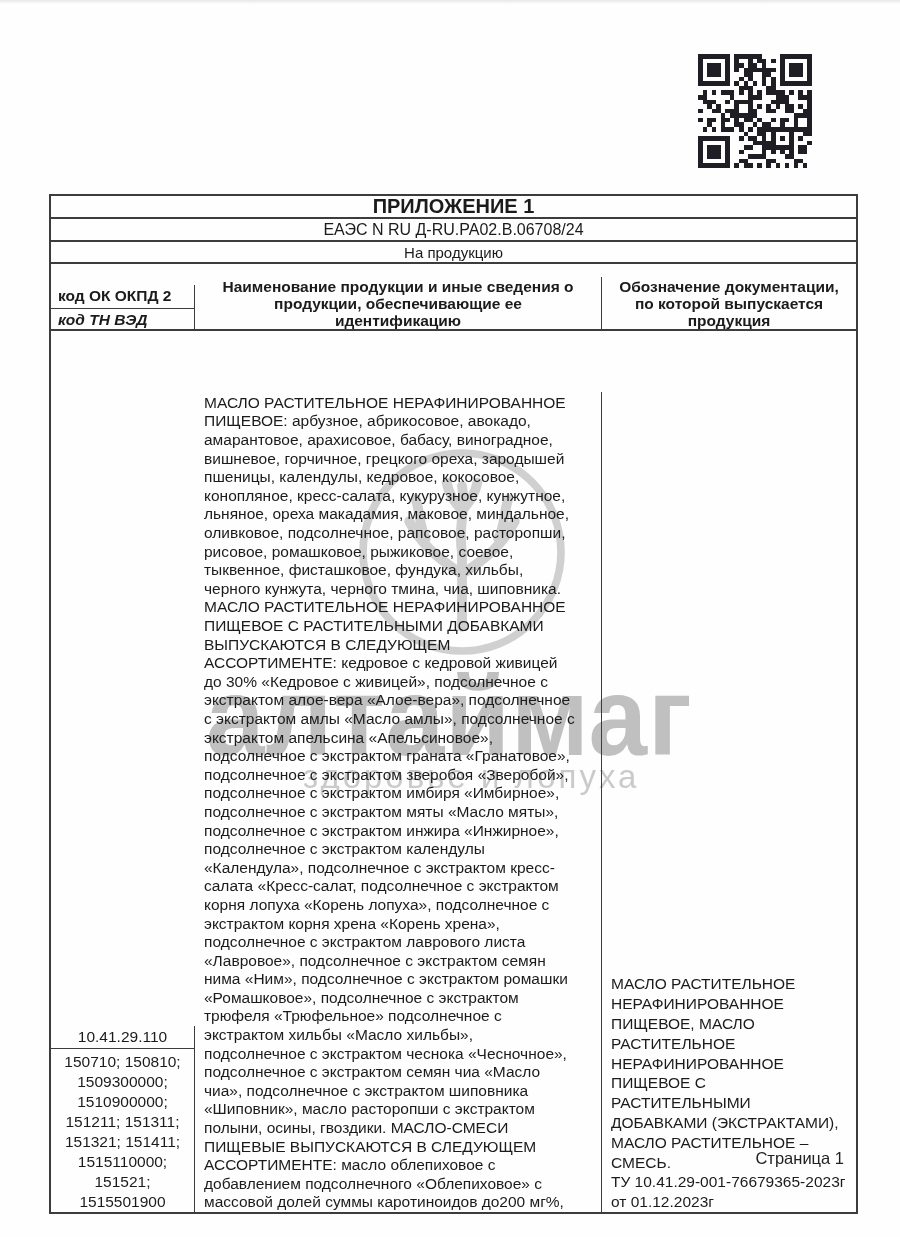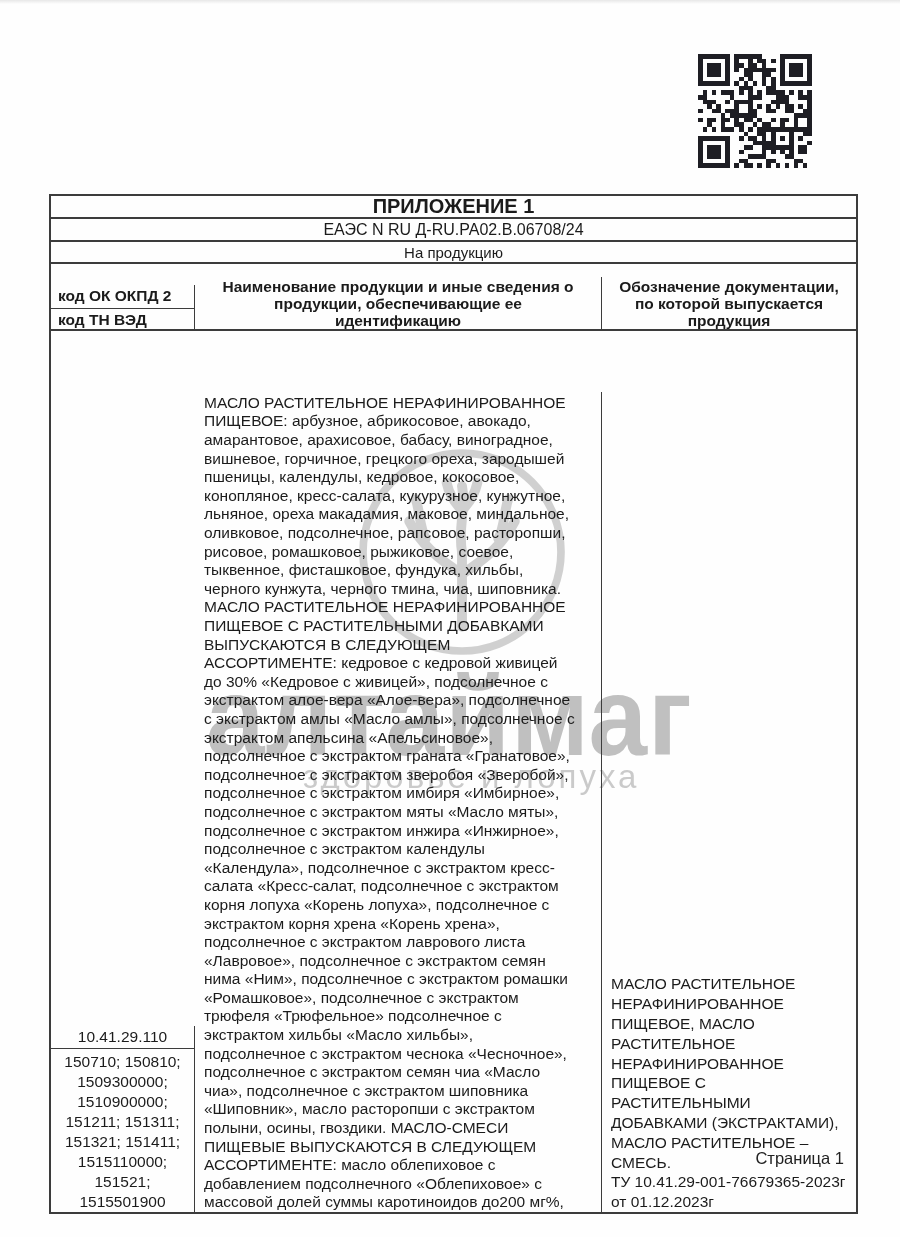--- a/index.html
+++ b/index.html
@@ -61,21 +61,21 @@
     font-size:15px;
   }
   .cols{display:flex;align-items:flex-end;margin-top:15px;}
   .col1{flex:0 0 144px;border-right:1.5px solid #3c3c3c;}
   .col2{flex:0 0 407px;border-right:1.5px solid #3c3c3c;}
   .col3{flex:1 1 auto;}
   .row-headers{height:52px;}
   .row-headers .col1{display:flex;flex-direction:column;font-weight:bold;font-size:15.5px;}
   .hdr-sub{padding:2px 4px 0 7px;}
   .hdr-sub.top{height:24px;border-bottom:1.5px solid #3c3c3c;}
-  .hdr-sub.bottom{flex:1;}
+  .hdr-sub.bottom{flex:1;font-style:italic;}
   .hdr-center{
     font-weight:bold;font-size:15.5px;line-height:17px;
     display:flex;align-items:flex-start;justify-content:center;text-align:center;
     padding-top:1px;white-space:pre-line;
   }
   .row-body{height:866px;}
   .okpd-cell{
     height:23px;border-bottom:1.5px solid #3c3c3c;
     text-align:center;font-size:15.5px;line-height:22px;
   }

